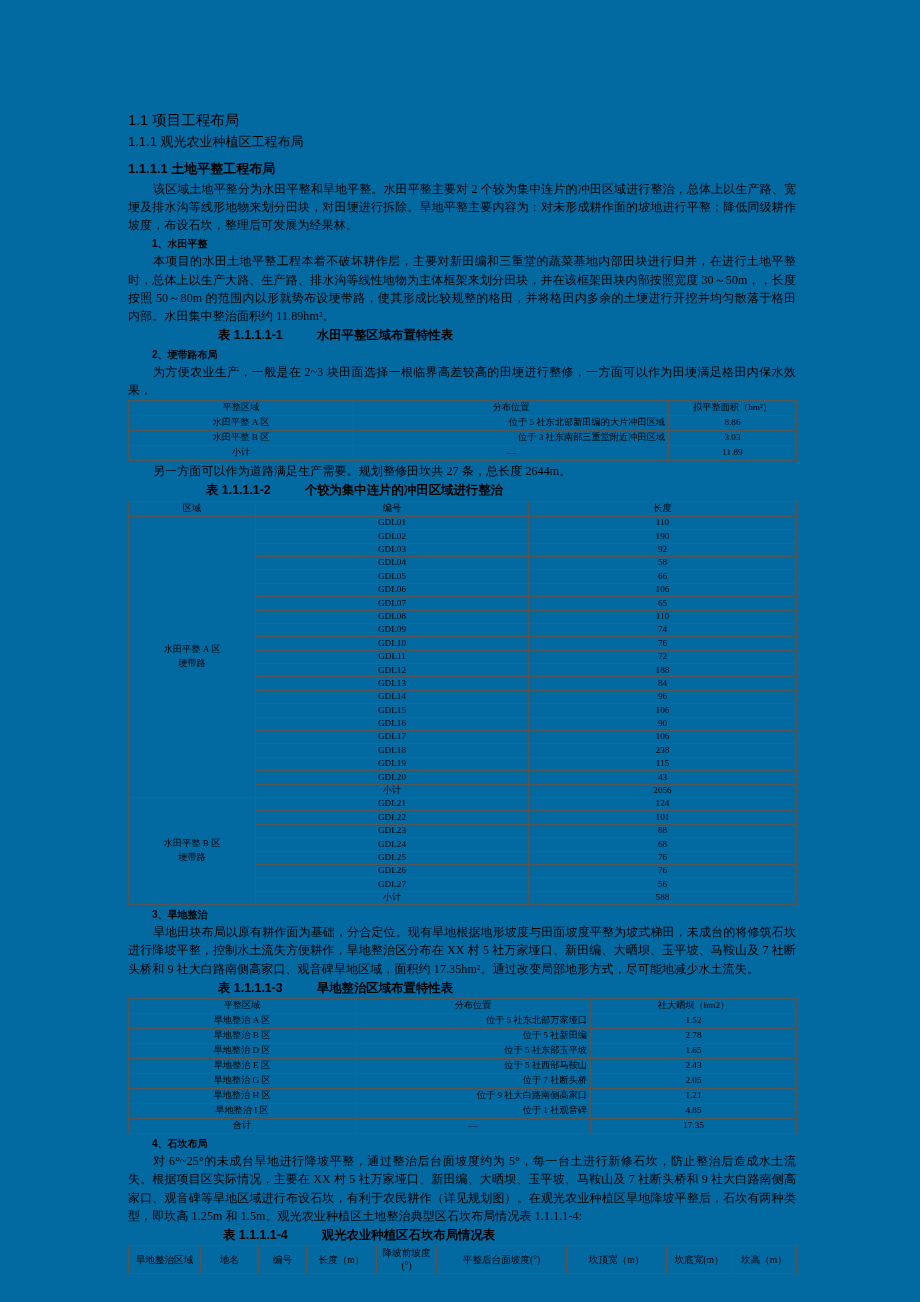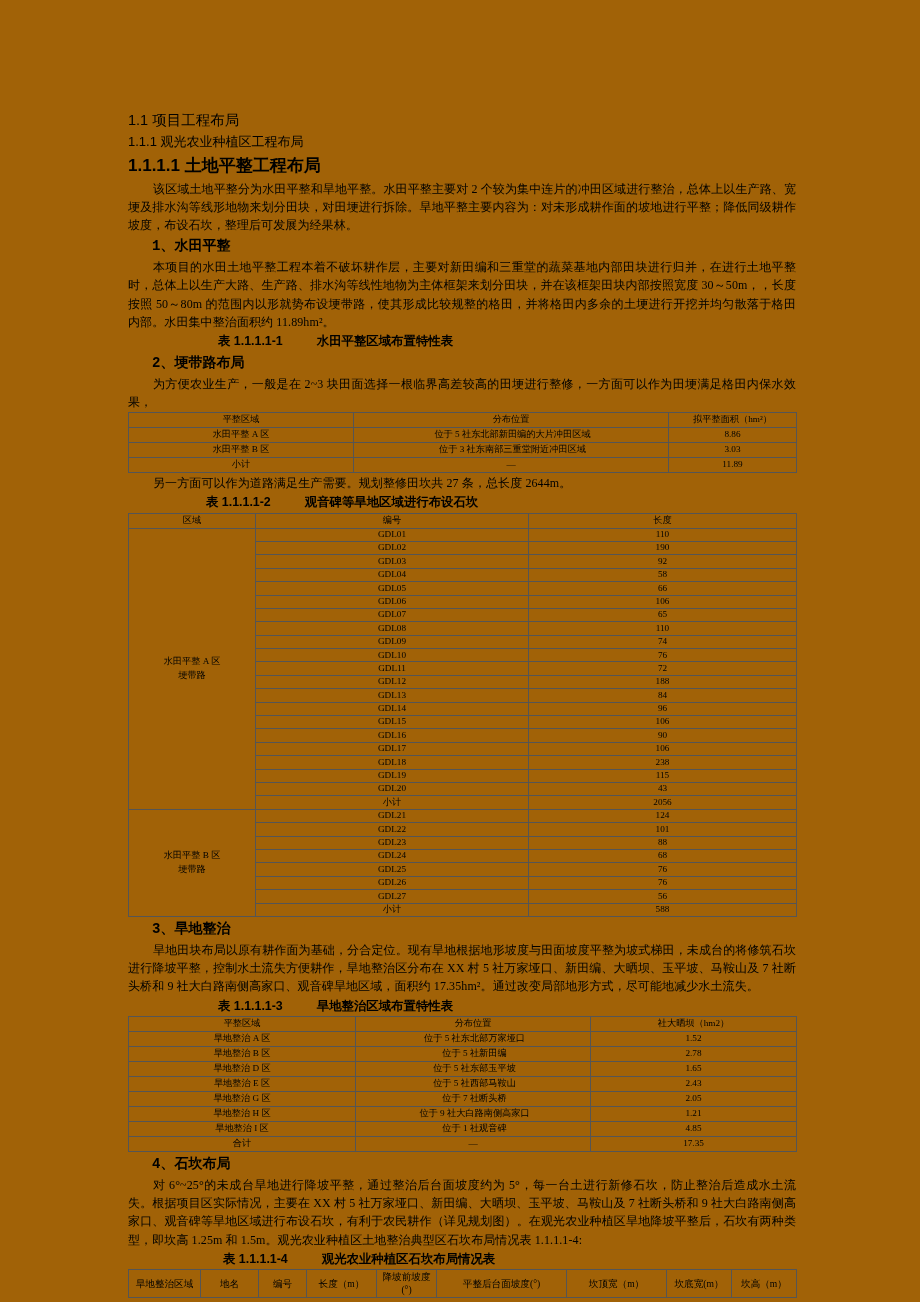--- a/index.html
+++ b/index.html
@@ -11,57 +11,57 @@
     width: 920px;
     height: 1302px;
     font-family: "Liberation Serif", "DejaVu Serif", serif;
     color: #000000;
     overflow: hidden;
   }
   .page {
     position: relative;
     width: 920px;
     height: 1302px;
-    background: #a16207;
+    background: #0369a1;
     box-sizing: border-box;
     padding: 110px 122px 0 128px;
   }
   .content {
     width: 668px;
   }
 
   
   h1.h-1 {
     font-size: 14.5px;
     font-weight: normal;
     margin: 0 0 2px 0;
     line-height: 1.45;
     font-family: "Liberation Sans", "DejaVu Sans", sans-serif;
   }
   h2.h-2 {
     font-size: 13px;
     font-weight: normal;
-    margin: 0 0 2px 0;
+    margin: 0 0 8px 0;
     line-height: 1.45;
     font-family: "Liberation Sans", "DejaVu Sans", sans-serif;
   }
   h3.h-3 {
-    font-size: 17px;
+    font-size: 13px;
     font-weight: bold;
     margin: 0 0 1px 0;
     line-height: 1.45;
     font-family: "Liberation Sans", "DejaVu Sans", sans-serif;
   }
   h4.h-4 {
-    font-size: 14px;
+    font-size: 10px;
     font-weight: bold;
     margin: 2px 0 1px 0;
     line-height: 1.5;
     text-indent: 24px;
-    font-family: Liberation Mono, monospace;
+    font-family: Liberation Sans, sans-serif;
   }
 
   
   p.body-text {
     font-size: 12px;
     line-height: 1.52;
     margin: 0 0 1px 0;
     text-indent: 25px;
     text-align: justify;
     text-justify: inter-ideograph;
@@ -96,21 +96,21 @@
     font-weight: normal;
     text-align: center;
     vertical-align: middle;
     padding: 0px 3px;
     height: 13px;
     line-height: 1.25;
     overflow: hidden;
     white-space: nowrap;
   }
   table.doc-tbl td.left {
-    text-align: center;
+    text-align: right;
     padding-left: 6px;
   }
   table.doc-tbl tr.hdr td {
     height: 14px;
     text-align: center;
   }
   table.doc-tbl td.rowspan-lbl {
     line-height: 1.5;
   }
 
@@ -175,21 +175,21 @@
           <td>小计</td>
           <td>—</td>
           <td>11.89</td>
         </tr>
       </tbody>
     </table>
 
     <p class="body-text">另一方面可以作为道路满足生产需要。规划整修田坎共 27 条，总长度 2644m。</p>
 
     <div class="tbl-caption cap-narrow">
-      <span class="cap-num">表 1.1.1.1-2</span><span>观音碑等旱地区域进行布设石坎</span>
+      <span class="cap-num">表 1.1.1.1-2</span><span>个较为集中连片的冲田区域进行整治</span>
     </div>
 
     <table class="doc-tbl tbl2">
       <colgroup>
           <col style="width:127px">
           <col style="width:273px">
           <col style="width:268px">
         </colgroup>
       <tbody>
         <tr class="hdr">

